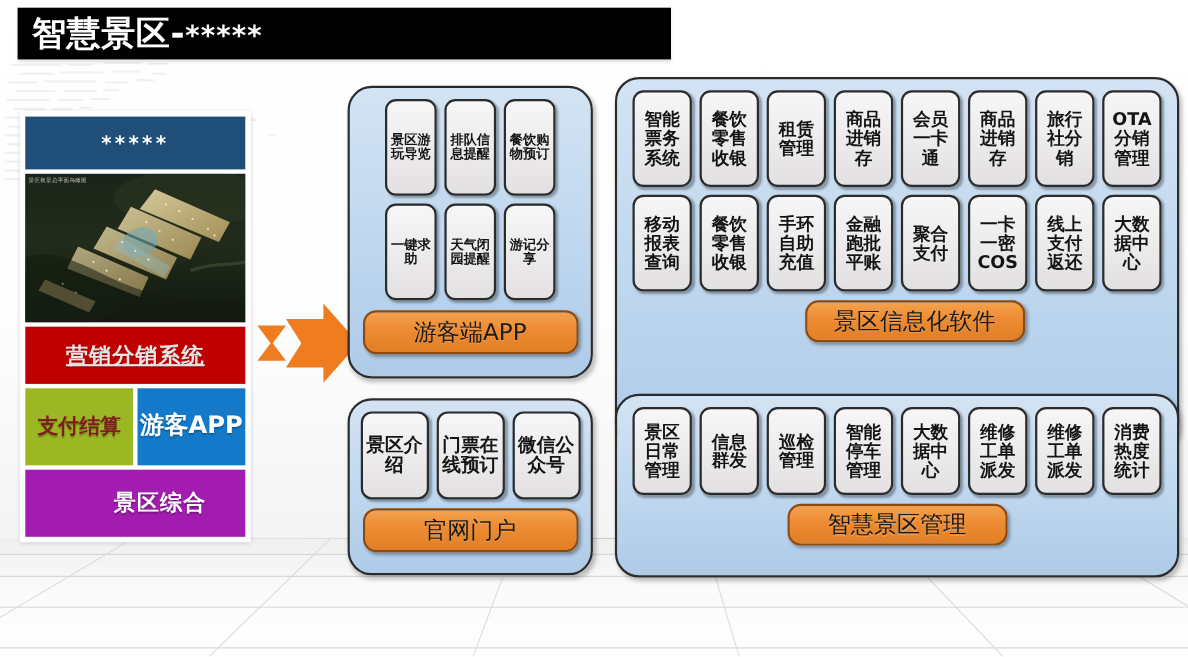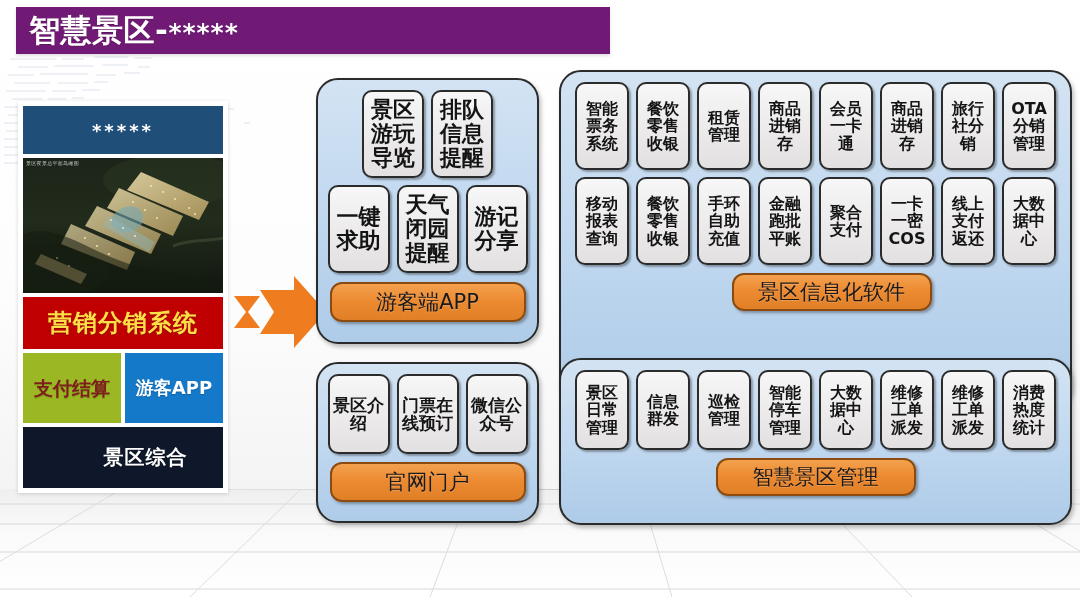--- a/index.html
+++ b/index.html
@@ -32,21 +32,21 @@
   .grid-svg { position: absolute; left: 0; top: 0; width: 1080px; height: 107px; }
   
   .map-wm {
     position: absolute; left: 4px; top: 52px; width: 300px; height: 120px;
     opacity: .30; pointer-events: none;
   }
 
   
   .title-bar {
     position: absolute; left: 16px; top: 7px; width: 594px; height: 47px;
-    background: #701a75;
+    background: #000000;
     box-shadow: 0 2px 3px rgba(0,0,0,.12);
     display: flex; align-items: center;
   }
   .title-text {
     color: #ffffff;
     font-size: 31px; font-weight: 700;
     letter-spacing: .5px;
     padding-left: 13px;
     white-space: nowrap;
     text-shadow: 0 1px 1px rgba(0,0,0,.18);
@@ -71,40 +71,41 @@
     background: #10150f;
   }
   .lp-photo svg { display: block; width: 100%; height: 100%; }
   .lp-photo .cap {
     position: absolute; left: 3px; top: 2px;
     color: #cfcfcf; font-size: 5px; letter-spacing: .3px; opacity: .9;
   }
   .lp-red {
     height: 52px; background: #c00000;
     display: flex; align-items: center; justify-content: center;
-    color: #fde047; font-size: 24px; font-weight: 700; letter-spacing: 1px;
+    color: #e5e5e5; font-size: 20px; font-weight: 700; letter-spacing: 1px;
     text-shadow: 0 1px 1px rgba(0,0,0,.25);
+    text-decoration: underline;
   }
   .lp-mid { display: flex; gap: 4px; height: 70px; }
   .lp-green {
     flex: 1; background: #9cb724;
     display: flex; align-items: center; justify-content: center;
     color: #7f1d1d; font-size: 19px; font-weight: 700; line-height: 1.1;
     text-align: center;
     text-shadow: 0 1px 1px rgba(0,0,0,.22);
   }
   .lp-blue {
     flex: 1; background: #1479c9;
     display: flex; align-items: center; justify-content: center;
-    color: #ffffff; font-size: 18px; font-weight: 700; line-height: 1.1;
+    color: #ffffff; font-size: 22px; font-weight: 700; line-height: 1.1;
     text-align: center;
     text-shadow: 0 1px 1px rgba(0,0,0,.22);
   }
   .lp-navy {
-    flex: 1; background: #0f172a;
+    flex: 1; background: #a21caf;
     display: flex; align-items: center; justify-content: center;
     color: #ffffff; font-size: 20px; font-weight: 700; letter-spacing: 1px;
     text-shadow: 0 1px 1px rgba(0,0,0,.25);
     padding-left: 45px;
   }
 
   
   .arrow { position: absolute; left: 234px; top: 272px; width: 92px; height: 80px; }
 
   
@@ -140,21 +141,21 @@
     border-radius: 12px;
     box-shadow: 2px 2px 3px rgba(0,0,0,.32);
     color: #1a1a1a;
     font-weight: 400;
     display: flex; align-items: center; justify-content: center;
     text-shadow: 0 1px 0 rgba(255,255,255,.18);
   }
 
   
   #group-visitor-app { left: 316px; top: 78px; width: 223px; height: 266px; }
-  #group-visitor-app .chip { width: 62px; height: 88px; font-size: 22px; }
+  #group-visitor-app .chip { width: 47px; height: 88px; font-size: 12px; }
   #group-visitor-app .pill { margin-top: 9px; width: 196px; height: 40px; font-size: 21px; }
 
   #group-scenic-software { left: 559px; top: 70px; width: 513px; height: 338px; }
   #group-scenic-software .chip { width: 54px; height: 88px; font-size: 16px; }
   #group-scenic-software .pill { margin-top: 8px; width: 200px; height: 38px; font-size: 21px; margin-left: 32px; }
 
   #group-official-portal { left: 316px; top: 362px; width: 223px; height: 161px; }
   #group-official-portal .chip { width: 62px; height: 80px; font-size: 17px; }
   #group-official-portal .pill { margin-top: 8px; width: 196px; height: 40px; font-size: 21px; }
 
@@ -292,20 +293,21 @@
 
   <svg class="arrow" viewBox="0 0 92 80">
     <path d="M0 24 L26 24 L14 40 L26 56 L0 56 L12 40 Z" fill="#ef7c1f"></path>
     <path d="M26 18 L60 18 L60 4 L92 40 L60 76 L60 62 L26 62 L40 40 Z" fill="#ef7c1f"></path>
   </svg>
 
   <div class="group" id="group-visitor-app">
       <div class="g-row">
         <div class="chip">景区游玩导览</div>
         <div class="chip">排队信息提醒</div>
+        <div class="chip">餐饮购物预订</div>
       </div>
       <div class="g-row">
         <div class="chip">一键求助</div>
         <div class="chip">天气闭园提醒</div>
         <div class="chip">游记分享</div>
       </div>
       <div class="pill">游客端APP</div>
     </div>
   <div class="group" id="group-scenic-software">
       <div class="g-row">

